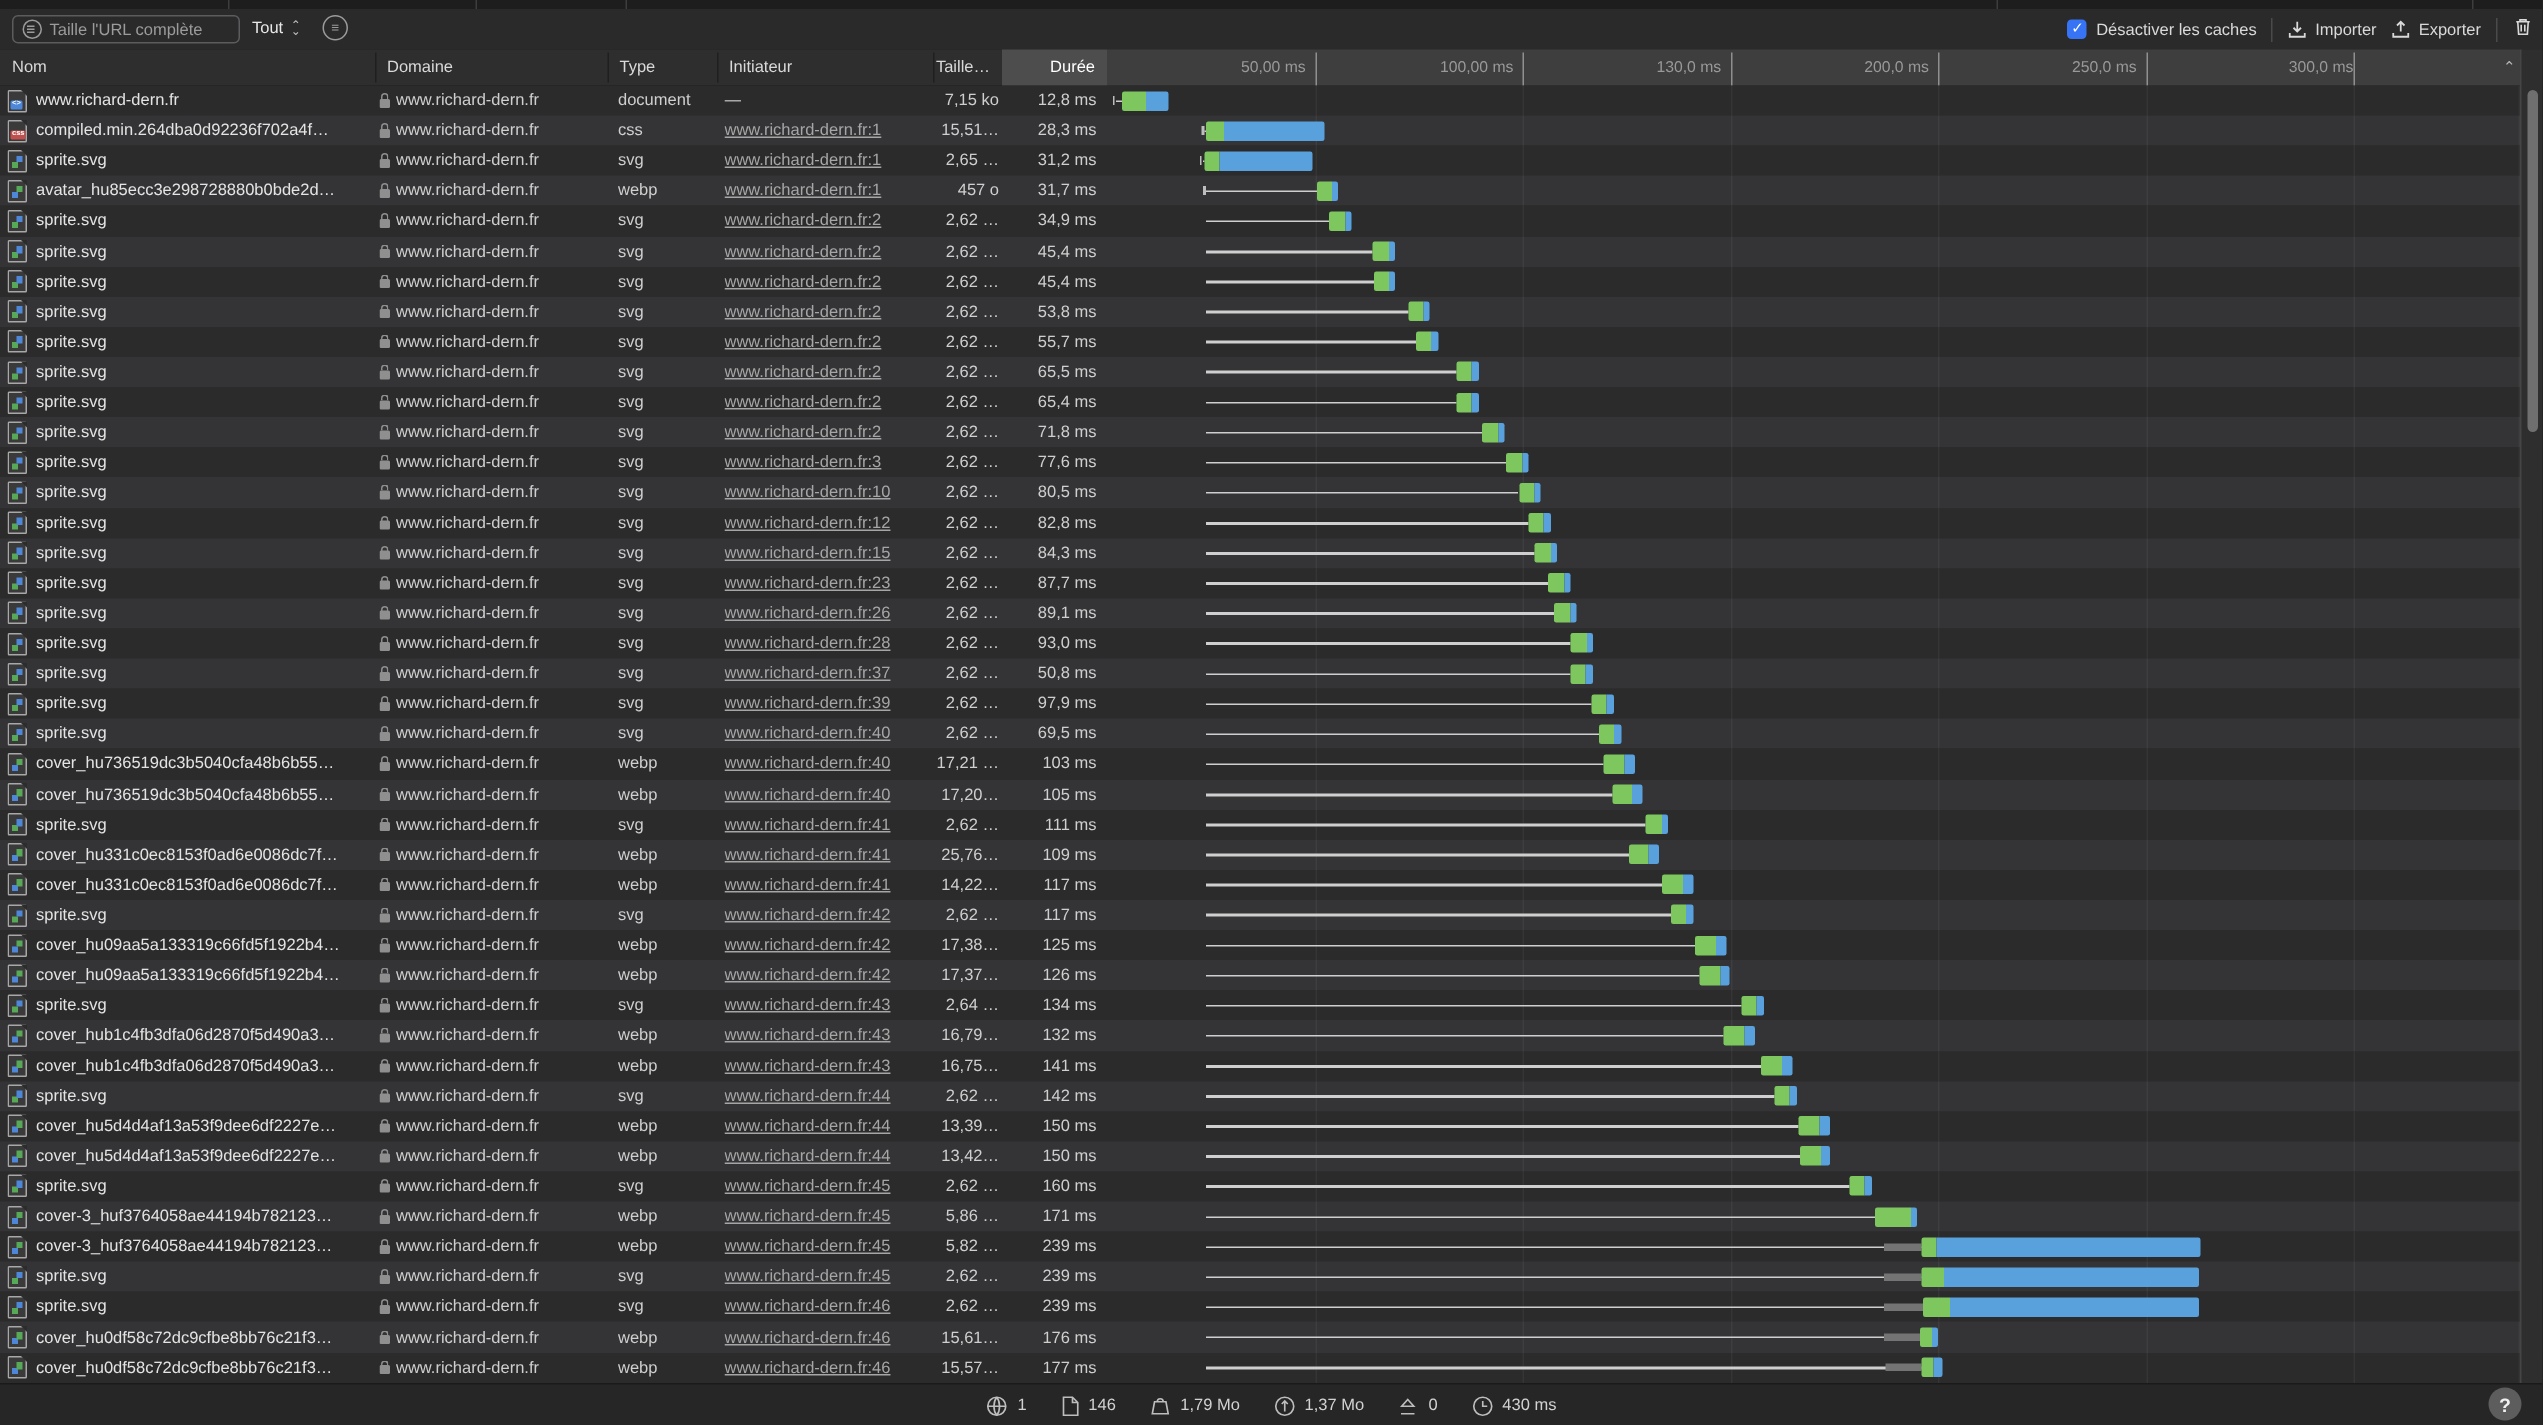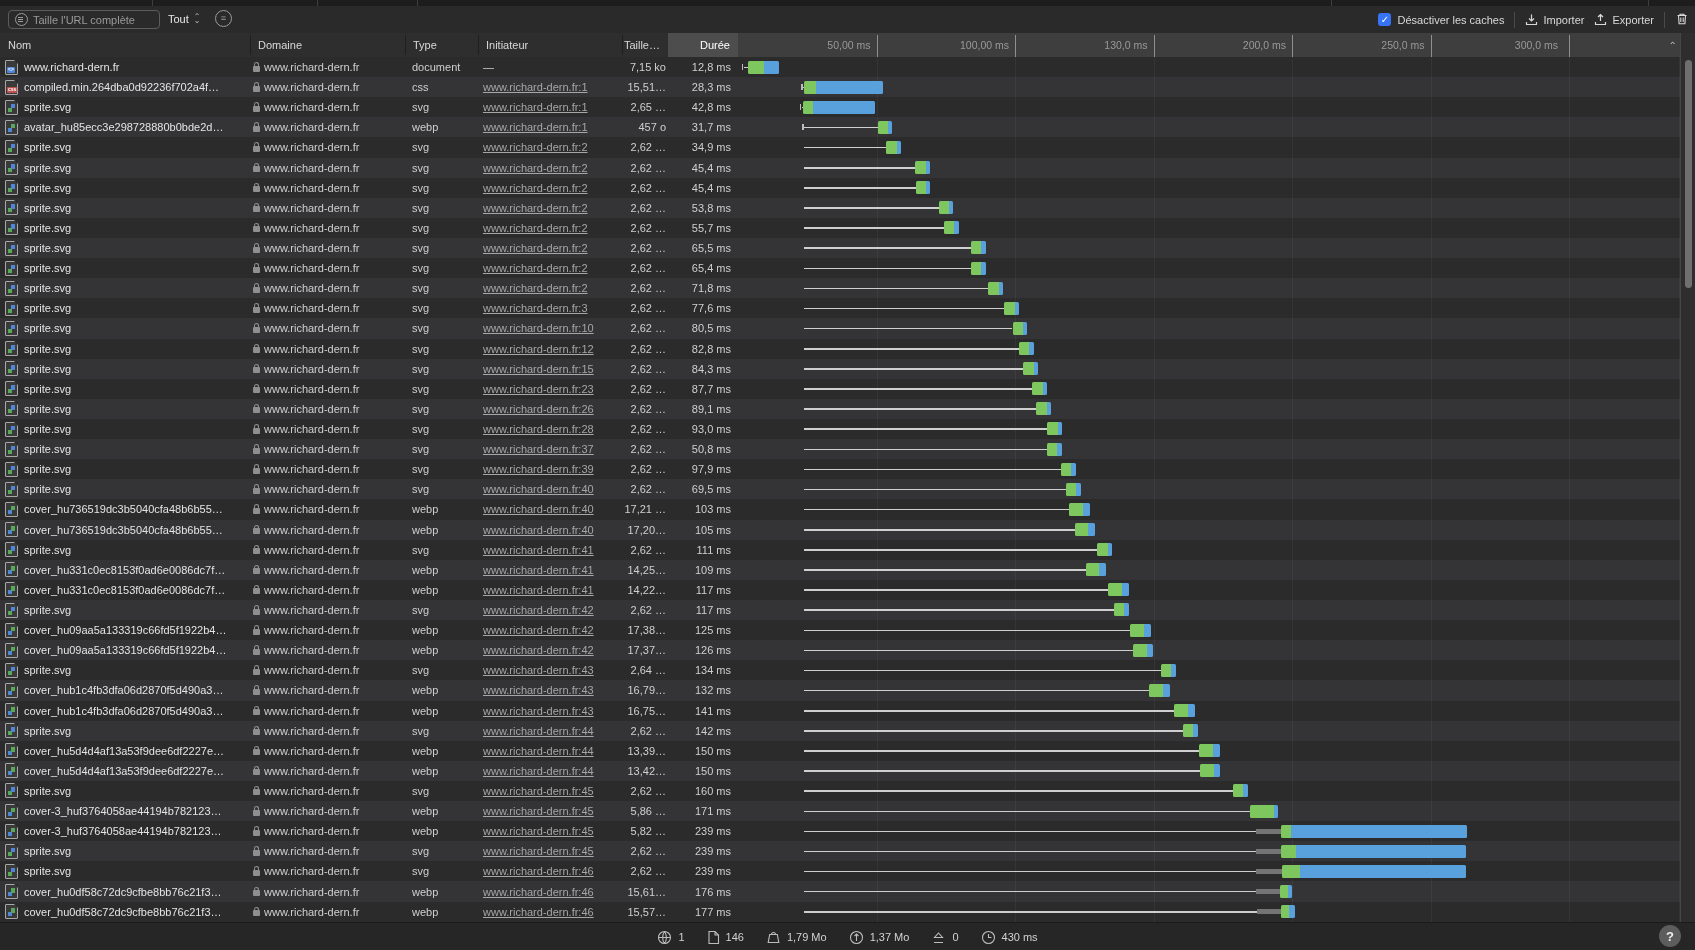--- a/index.html
+++ b/index.html
@@ -163,21 +163,21 @@
     <div class="tick-label" style="right: 809.5px;">50,00 ms</div>
         <div class="tick-line" style="left: 138.5px;"></div>
         <div class="tick-label" style="right: 671px;">100,00 ms</div>
         <div class="tick-line" style="left: 277px;"></div>
         <div class="tick-label" style="right: 532.5px;">130,0 ms</div>
         <div class="tick-line" style="left: 415.5px;"></div>
         <div class="tick-label" style="right: 394px;">200,0 ms</div>
         <div class="tick-line" style="left: 554px;"></div>
         <div class="tick-label" style="right: 255.5px;">250,0 ms</div>
         <div class="tick-line" style="left: 692.5px;"></div>
-        <div class="tick-label" style="right: 122px;">300,0 ms</div>
+        <div class="tick-label" style="right: 111px;">300,0 ms</div>
         <div class="tick-line" style="left: 831px;"></div>
       </div>
   </div>
 
   <div class="rows" id="rows">
       <div class="row odd">
         <div class="cell c-name">
           <span class="ficon">
             <span class="badge" style="background:#4f87d8;">&lt;&gt;</span>
           </span>
@@ -265,21 +265,21 @@
         <div class="cell c-type">
           <span>svg</span>
         </div>
         <div class="cell c-init">
           <span class="init-link">www.richard-dern.fr:1</span>
         </div>
         <div class="cell c-size">
           <span>2,65 …</span>
         </div>
         <div class="cell c-dur">
-          <span>42,8 ms</span>
+          <span>31,2 ms</span>
         </div>
         <div class="wf">
           <div class="grid" style="left:138.5px"></div>
           <div class="grid" style="left:277px"></div>
           <div class="grid" style="left:415.5px"></div>
           <div class="grid" style="left:554px"></div>
           <div class="grid" style="left:692.5px"></div>
           <div class="grid" style="left:831px"></div>
           <div class="grid" style="left:941px"></div>
           <div class="stalk" style="left:63.71px;width:1.384999999999998px"></div>
@@ -1115,21 +1115,21 @@
           <span class="lock"></span>
           <span>www.richard-dern.fr</span>
         </div>
         <div class="cell c-type">
           <span>webp</span>
         </div>
         <div class="cell c-init">
           <span class="init-link">www.richard-dern.fr:41</span>
         </div>
         <div class="cell c-size">
-          <span>14,25…</span>
+          <span>25,76…</span>
         </div>
         <div class="cell c-dur">
           <span>109 ms</span>
         </div>
         <div class="wf">
           <div class="grid" style="left:138.5px"></div>
           <div class="grid" style="left:277px"></div>
           <div class="grid" style="left:415.5px"></div>
           <div class="grid" style="left:554px"></div>
           <div class="grid" style="left:692.5px"></div>

